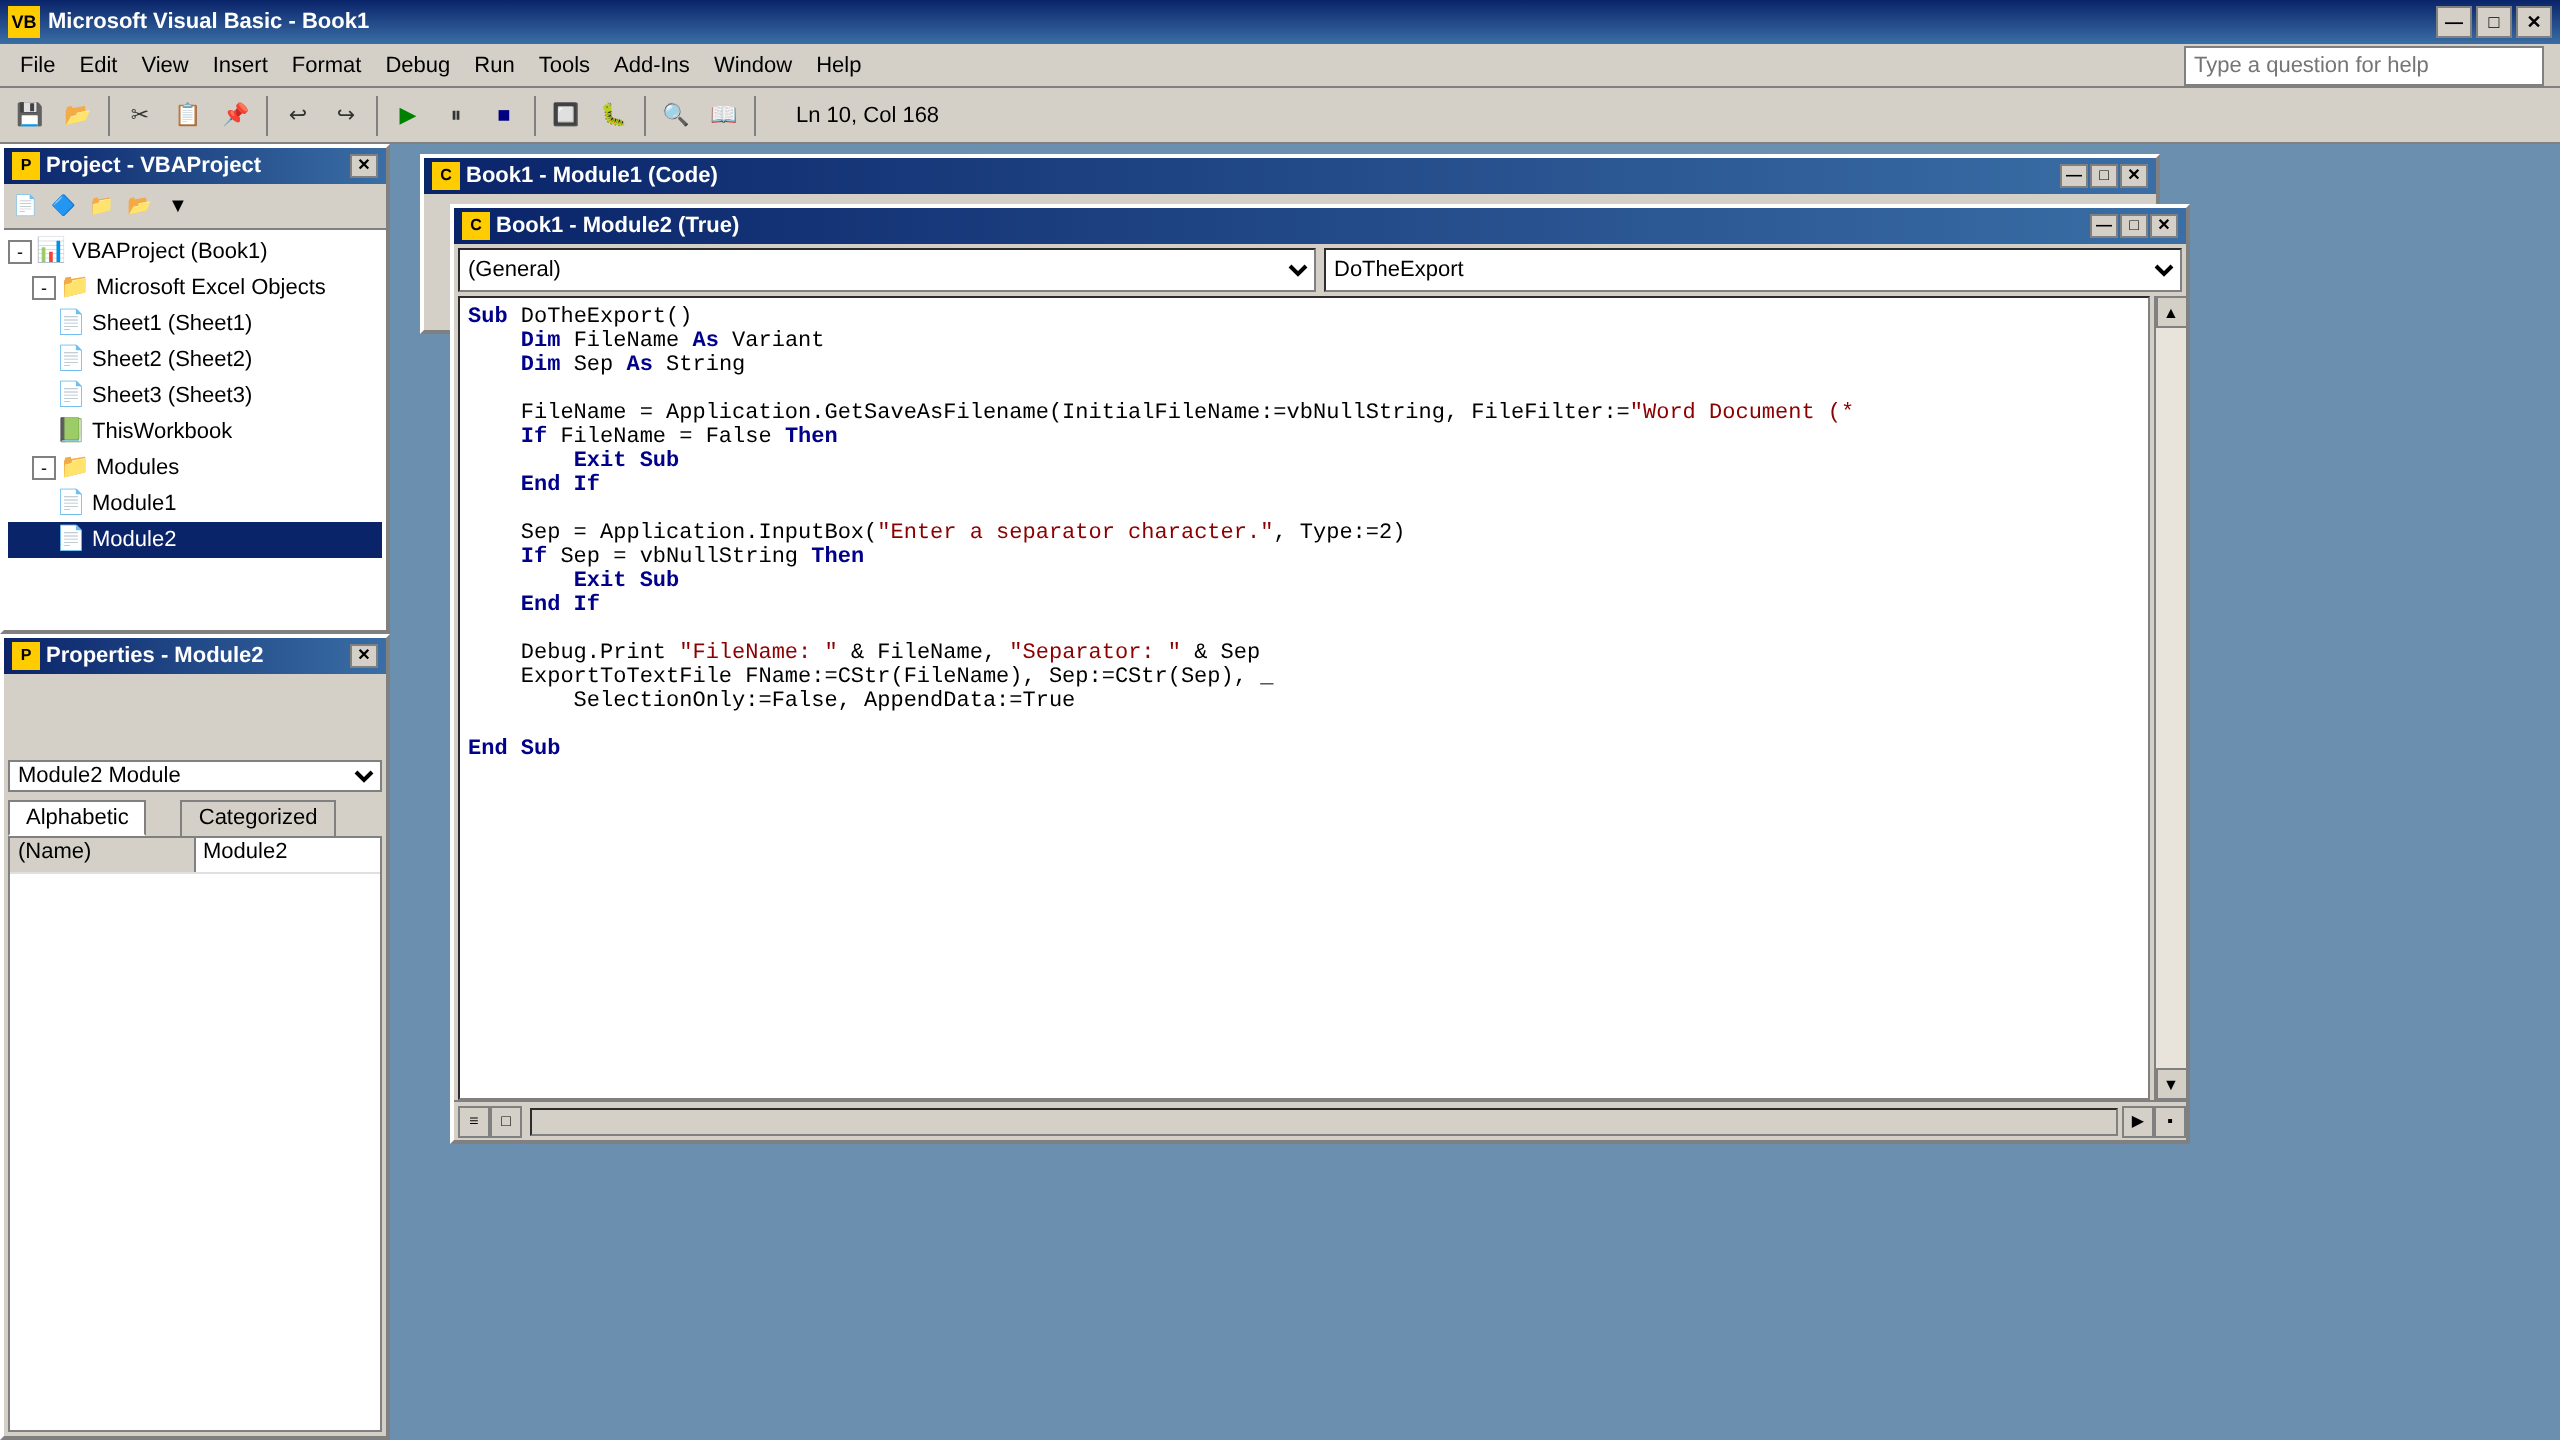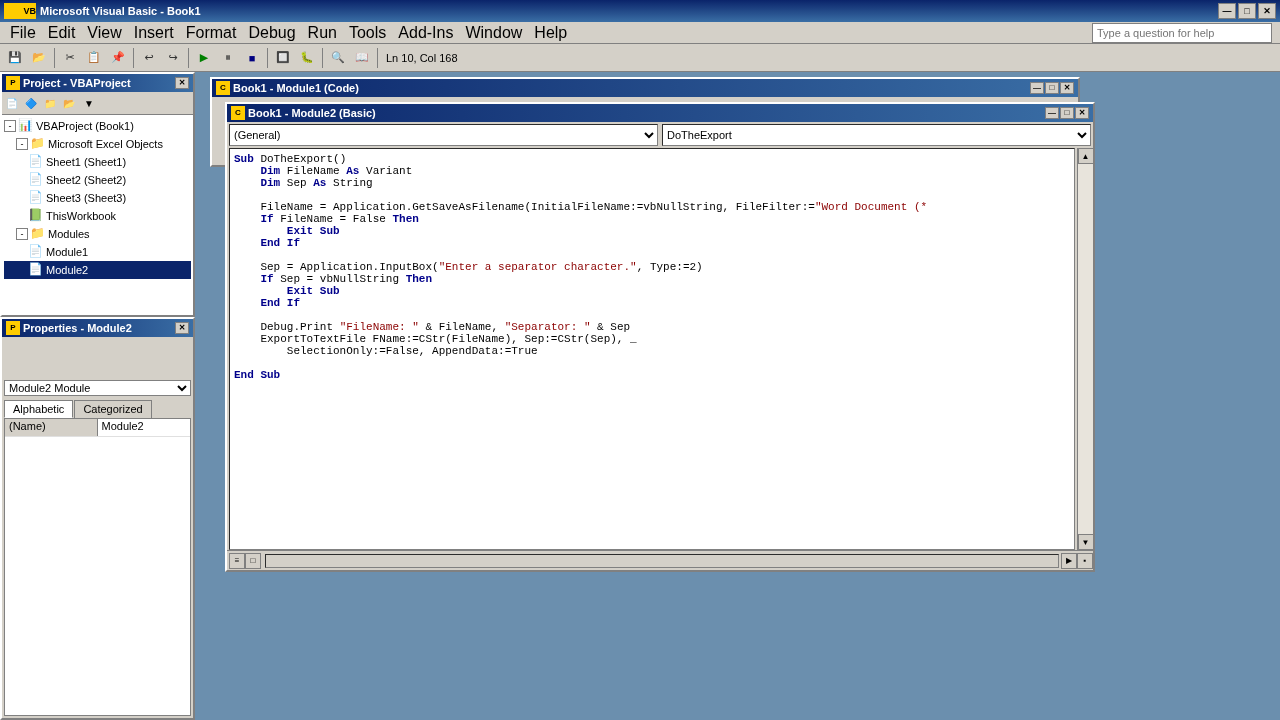--- a/index.html
+++ b/index.html
@@ -17,25 +17,25 @@
       background: linear-gradient(to bottom, #0a246a, #3a6ea5);
       color: white;
       height: 22px;
       display: flex;
       align-items: center;
       padding: 0 4px;
       font-size: 11px;
       font-weight: bold;
     }
     .app-titlebar .title-icon {
-      width: 32px; height: 16px; margin-right: 4px;
+      width: 16px; height: 16px; margin-right: 4px;
       background: #ffcc00;
       display: inline-block;
       font-size: 9px;
-      text-align: right;
+      text-align: center;
       line-height: 16px;
       color: #000;
       font-weight: bold;
     }
     .app-titlebar .title-text {
       flex: 1;
       font-size: 11px;
     }
     .titlebar-controls {
       display: flex; gap: 2px;
@@ -55,21 +55,21 @@
     .menubar {
       background: #d4d0c8;
       height: 22px;
       display: flex;
       align-items: center;
       border-bottom: 1px solid #808080;
       padding: 0 4px;
     }
     .menu-item {
       padding: 2px 6px;
-      font-size: 16px;
+      font-size: 11px;
       cursor: pointer;
       color: #000;
     }
 
     
     .toolbar {
       background: #d4d0c8;
       height: 28px;
       display: flex;
       align-items: center;
@@ -85,21 +85,21 @@
       cursor: pointer;
       font-size: 11px;
       color: #333;
     }
     .toolbar-separator {
       width: 1px; height: 20px;
       background: #808080;
       margin: 0 2px;
     }
     .toolbar-location {
-      margin-left: 4px;
+      margin-left: 16px;
       display: flex; align-items: center;
       font-size: 11px;
       color: #000;
     }
 
     
     .help-box {
       margin-left: auto;
       margin-right: 4px;
     }
@@ -233,21 +233,21 @@
     .props-dropdown select {
       width: 100%;
       font-size: 11px;
       background: white;
       border: 1px solid #808080;
       margin-top: 41px;
     }
     .props-tabs {
       display: flex;
       padding: 2px 2px 0;
-      gap: 1px;
+      gap: 17px;
     }
     .props-tab {
       padding: 2px 8px;
       border: 1px solid #808080;
       border-bottom: none;
       background: #d4d0c8;
       font-size: 11px;
       cursor: pointer;
     }
     .props-tab.active {
@@ -547,21 +547,21 @@
           <div class="wt-btn">—</div>
           <div class="wt-btn">□</div>
           <div class="wt-btn">✕</div>
         </div>
       </div>
     </div>
 
     <div class="code-window code-window-2">
       <div class="window-titlebar">
         <span class="wt-icon">C</span>
-        <span class="wt-title">Book1 - Module2 (Basic)</span>
+        <span class="wt-title">Book1 - Module2 (True)</span>
         <div class="wt-controls">
           <div class="wt-btn">—</div>
           <div class="wt-btn">□</div>
           <div class="wt-btn">✕</div>
         </div>
       </div>
 
       <div class="code-dropdowns">
         <div class="code-dropdown">
           <select>

